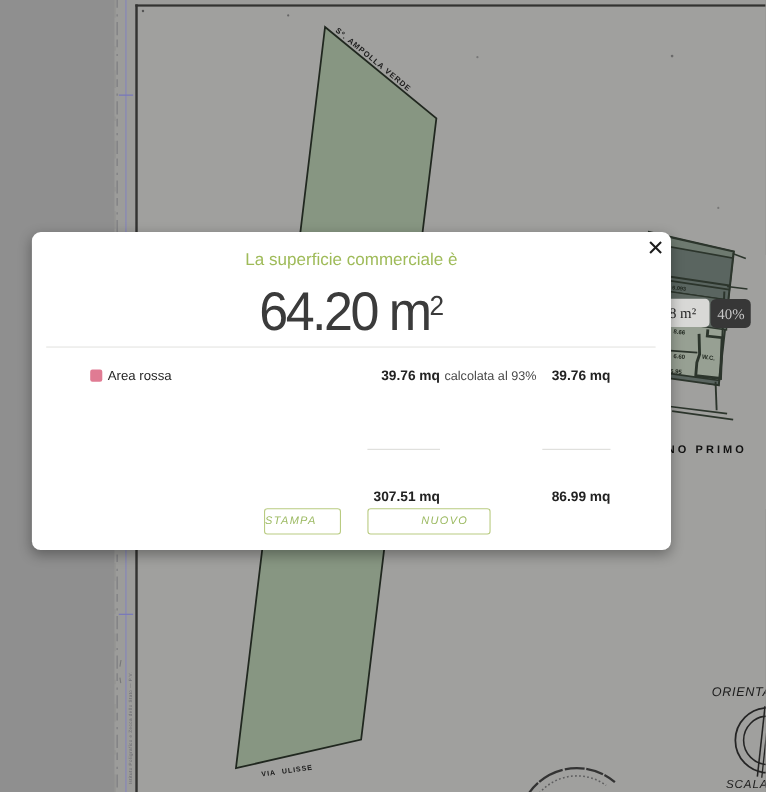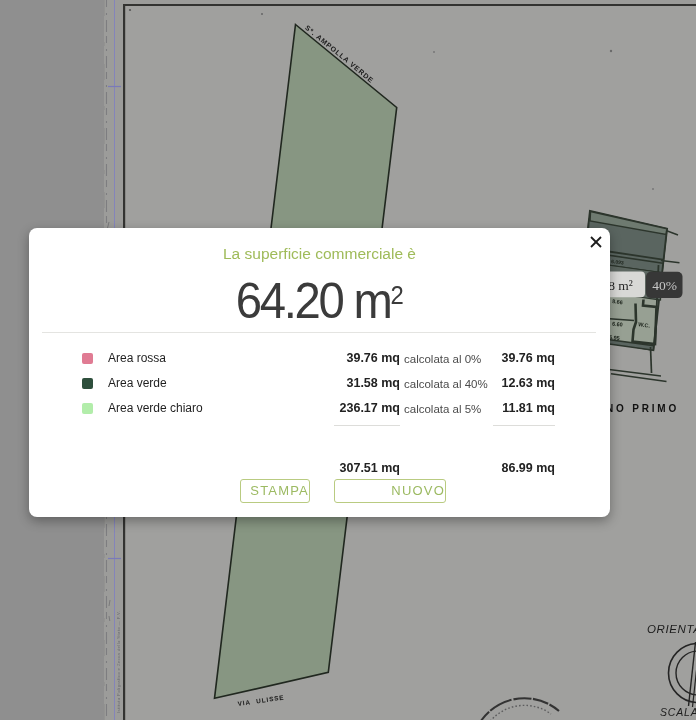--- a/index.html
+++ b/index.html
@@ -1,35 +1,35 @@
 <!DOCTYPE html>
 <html><head>
 <meta charset="utf-8">
 <style>
   html,body{margin:0;padding:0;}
   body{width:696px;height:720px;overflow:hidden;font-family:"Liberation Sans",sans-serif;background:#8f8f8f;}
   #stage{position:relative;width:696px;height:720px;overflow:hidden;}
   #map{position:absolute;left:0;top:0;}
   
-  #modal{position:absolute;left:29px;top:228px;width:581px;height:289px;background:#ffffff;border-radius:8px;
+  #modal{position:absolute;left:29px;top:211px;width:581px;height:289px;background:#ffffff;border-radius:8px;
          box-shadow:0 4px 12px rgba(0,0,0,0.33);z-index:10;}
   #closeX{position:absolute;right:4px;top:4px;width:20px;height:20px;}
   #mtitle{position:absolute;left:0;width:581px;text-align:center;font-size:15.5px;color:#9fbb59;line-height:15.5px;}
   #bignum{position:absolute;left:0;top:45px;width:581px;text-align:center;font-size:49.5px;color:#3b3b3b;letter-spacing:-2.4px;line-height:45px;transform:scaleX(0.955);transform-origin:50% 50%;}
   #bignum .sup{font-size:25px;vertical-align:14px;letter-spacing:-0.5px;}
   .hr1{position:absolute;left:13px;top:104px;width:554px;border-top:1px solid #e4e4e1;}
   .legsq{position:absolute;width:11px;height:11px;border-radius:2px;}
   .row{position:absolute;left:0;width:581px;height:12px;font-size:12px;line-height:12px;color:#1f1f1f;}
-  .lbl{position:absolute;left:69px;top:0;margin-left:10px;}
+  .lbl{position:absolute;left:69px;top:0;}
   .v1{position:absolute;left:200px;width:171px;top:0;text-align:right;font-weight:bold;font-size:12.5px;color:#222;}
   .v2{position:absolute;left:375px;top:0.5px;font-size:11.5px;color:#4b4b4b;}
   .v3{position:absolute;left:434px;width:92px;top:0;text-align:right;font-weight:bold;font-size:12.5px;color:#222;}
   .tothr{position:absolute;top:197px;border-top:1px solid #ddddda;}
   .btn{position:absolute;top:251px;height:22px;border:1px solid #b9cb81;border-radius:3px;color:#9cba62;
-       font-size:13px;letter-spacing:1.2px;text-align:right;line-height:22px;}
+       font-size:10px;letter-spacing:1.2px;text-align:left;line-height:22px;font-style:italic;}
 </style>
 </head>
 <body>
 <div id="stage">
 
 <svg id="map" width="696" height="720" viewBox="0 0 696 720">
 
   <rect x="104" y="0" width="592" height="720" fill="#9c9c9a"></rect>
 
   <rect x="125" y="6" width="571" height="714" fill="#a0a09e"></rect>
@@ -153,39 +153,25 @@
   <div id="mtitle" style="top:18px;">La superficie commerciale è</div>
 
   <div id="bignum">64.20 m<span class="sup">2</span></div>
 
   <div class="hr1"></div>
 
   <div class="row" style="top:124px;">
     <span class="legsq" style="left:53px;top:1px;background:#e07b93;"></span>
     <span class="lbl">Area rossa</span>
     <span class="v1">39.76 mq</span>
-    <span class="v2">calcolata al 0%</span>
+    <span class="v2">calcolata al 93%</span>
     <span class="v3">39.76 mq</span>
   </div>
 
-  <div class="row" style="top:149px;">
-    <span class="legsq" style="left:53px;top:1px;background:#2e4f3c;"></span>
-    <span class="lbl">Area verde</span>
-    <span class="v1">31.58 mq</span>
-    <span class="v2">calcolata al 40%</span>
-    <span class="v3">12.63 mq</span>
-  </div>
 
-  <div class="row" style="top:174px;">
-    <span class="legsq" style="left:53px;top:1px;background:#b2edaa;"></span>
-    <span class="lbl">Area verde chiaro</span>
-    <span class="v1">236.17 mq</span>
-    <span class="v2">calcolata al 5%</span>
-    <span class="v3">11.81 mq</span>
-  </div>
 
   <div class="tothr" style="left:305px;width:66px;"></div>
   <div class="tothr" style="left:464px;width:62px;"></div>
 
   <div class="row" style="top:201.5px;margin-top:32px;">
     <span class="v1">307.51 mq</span>
     <span class="v3">86.99 mq</span>
   </div>
 
   <div class="btn" style="left:211px;width:68px;">STAMPA</div>

